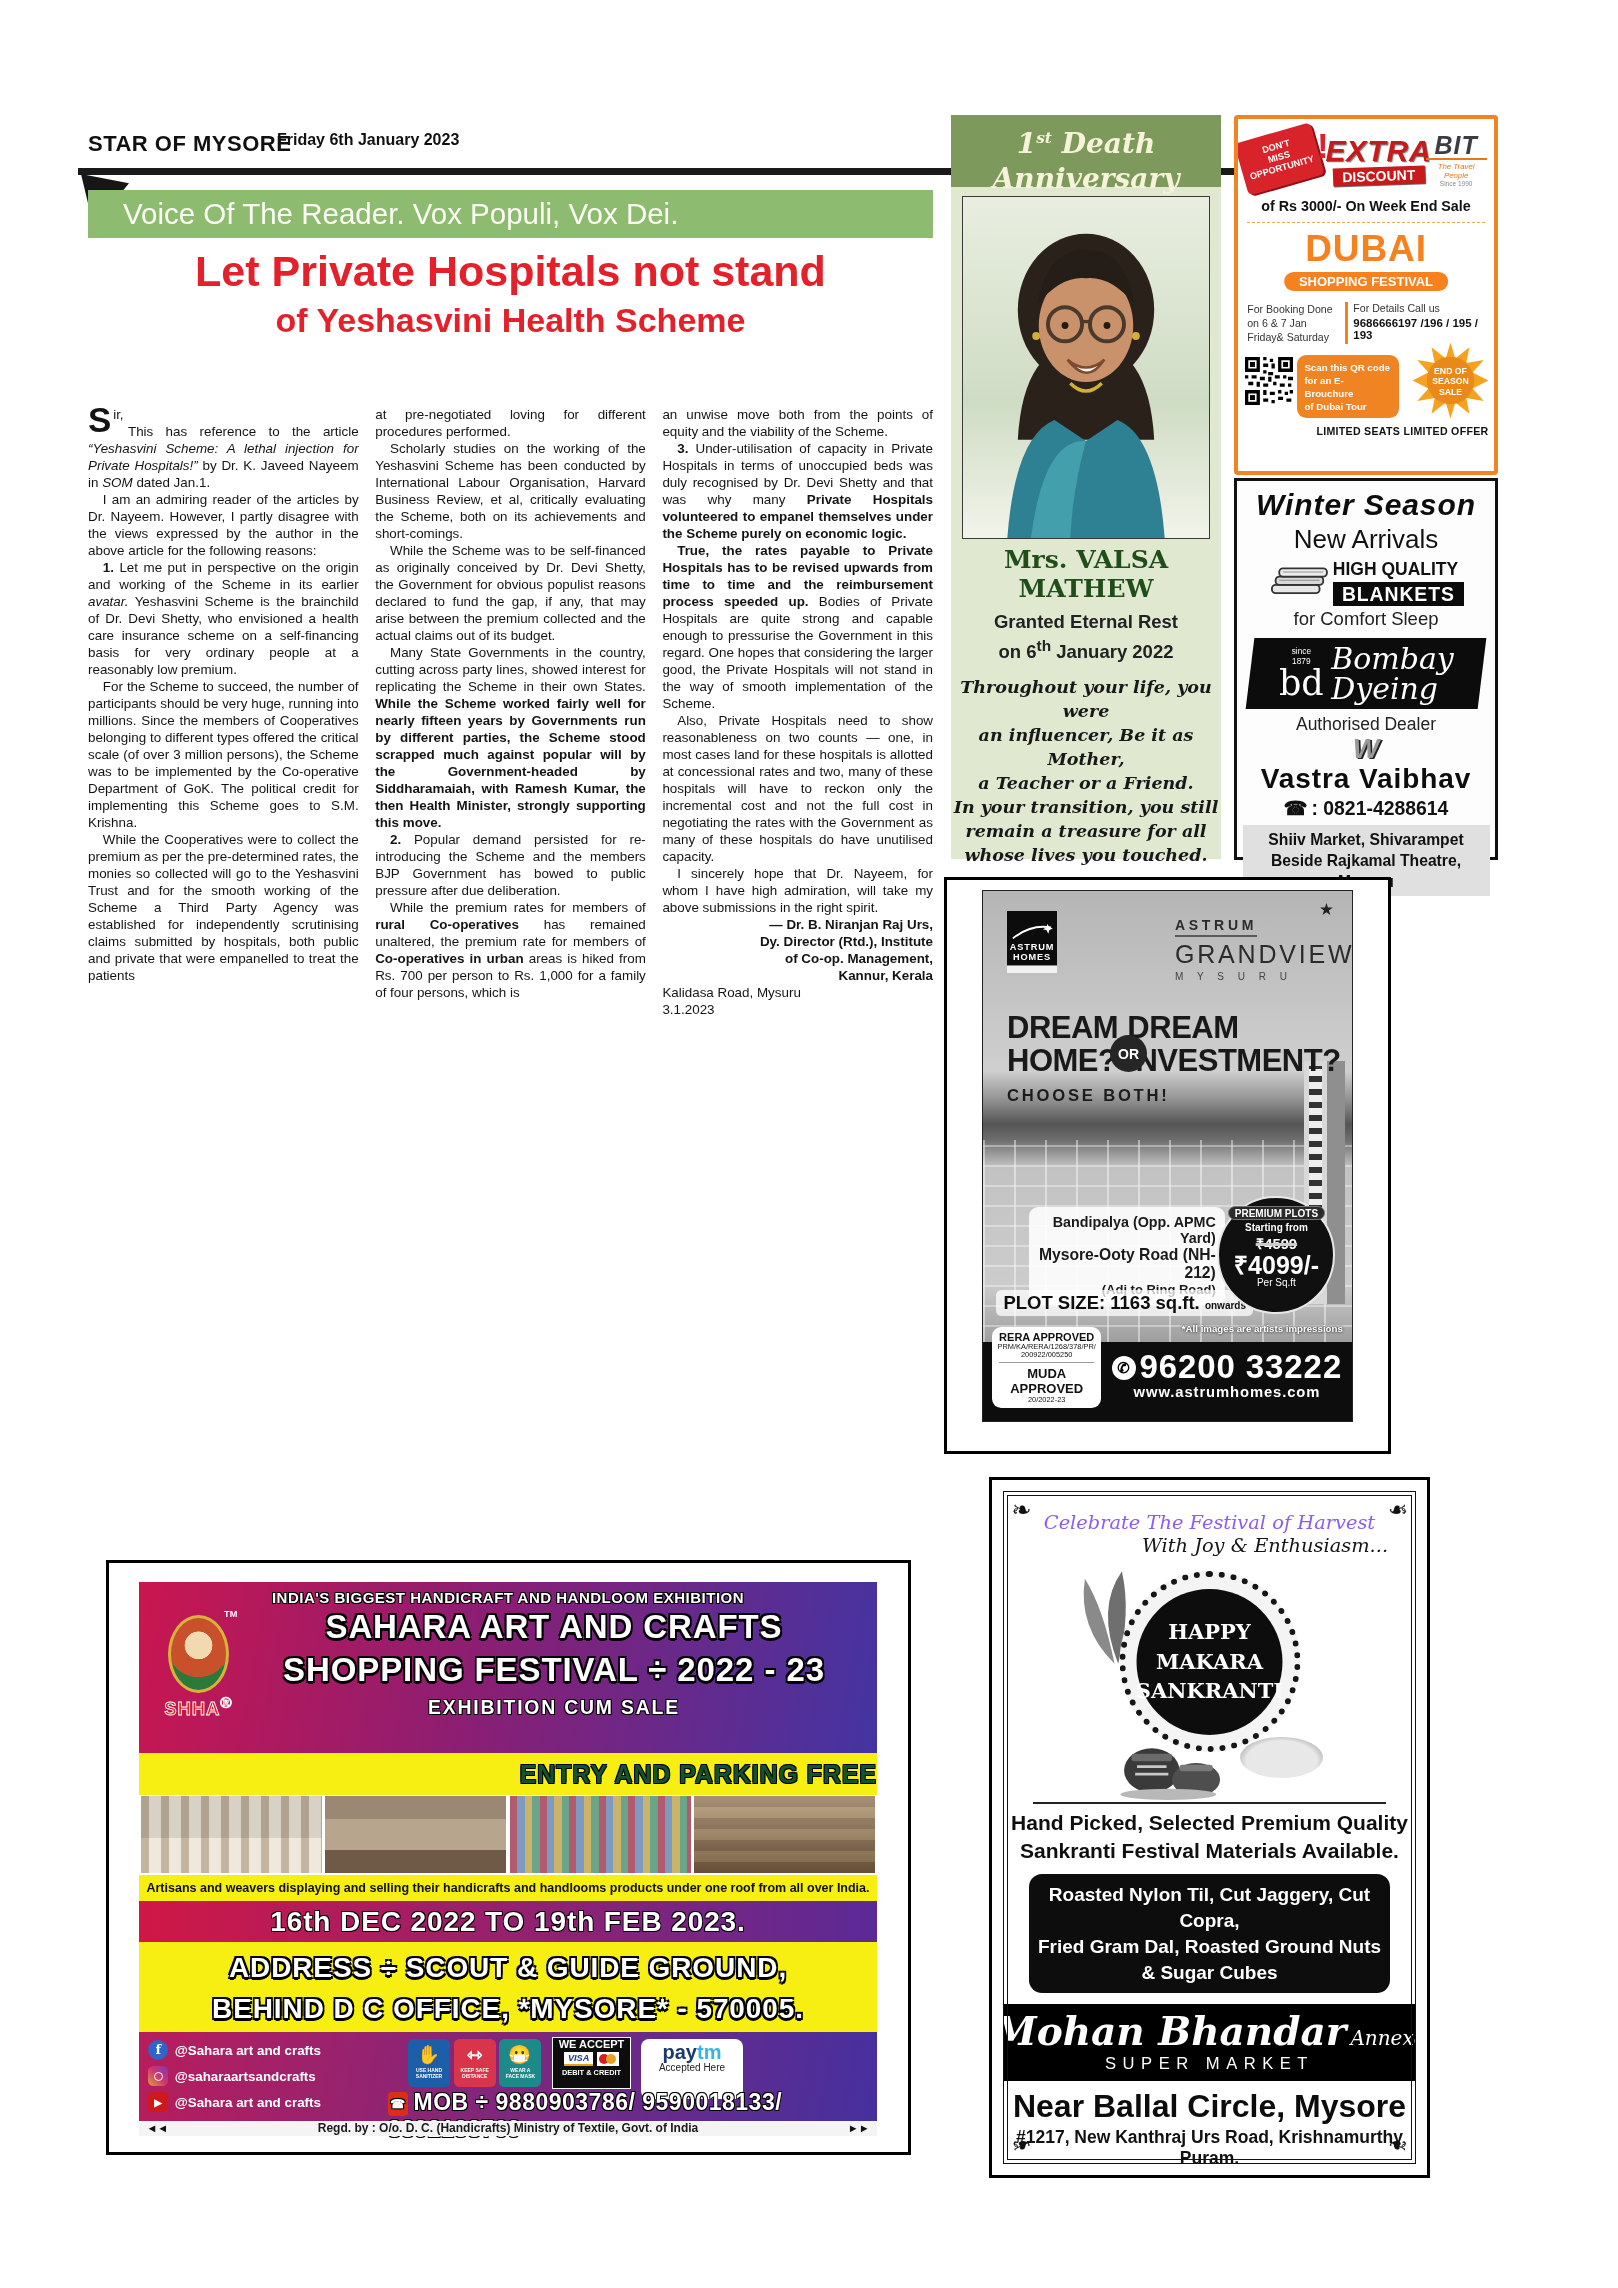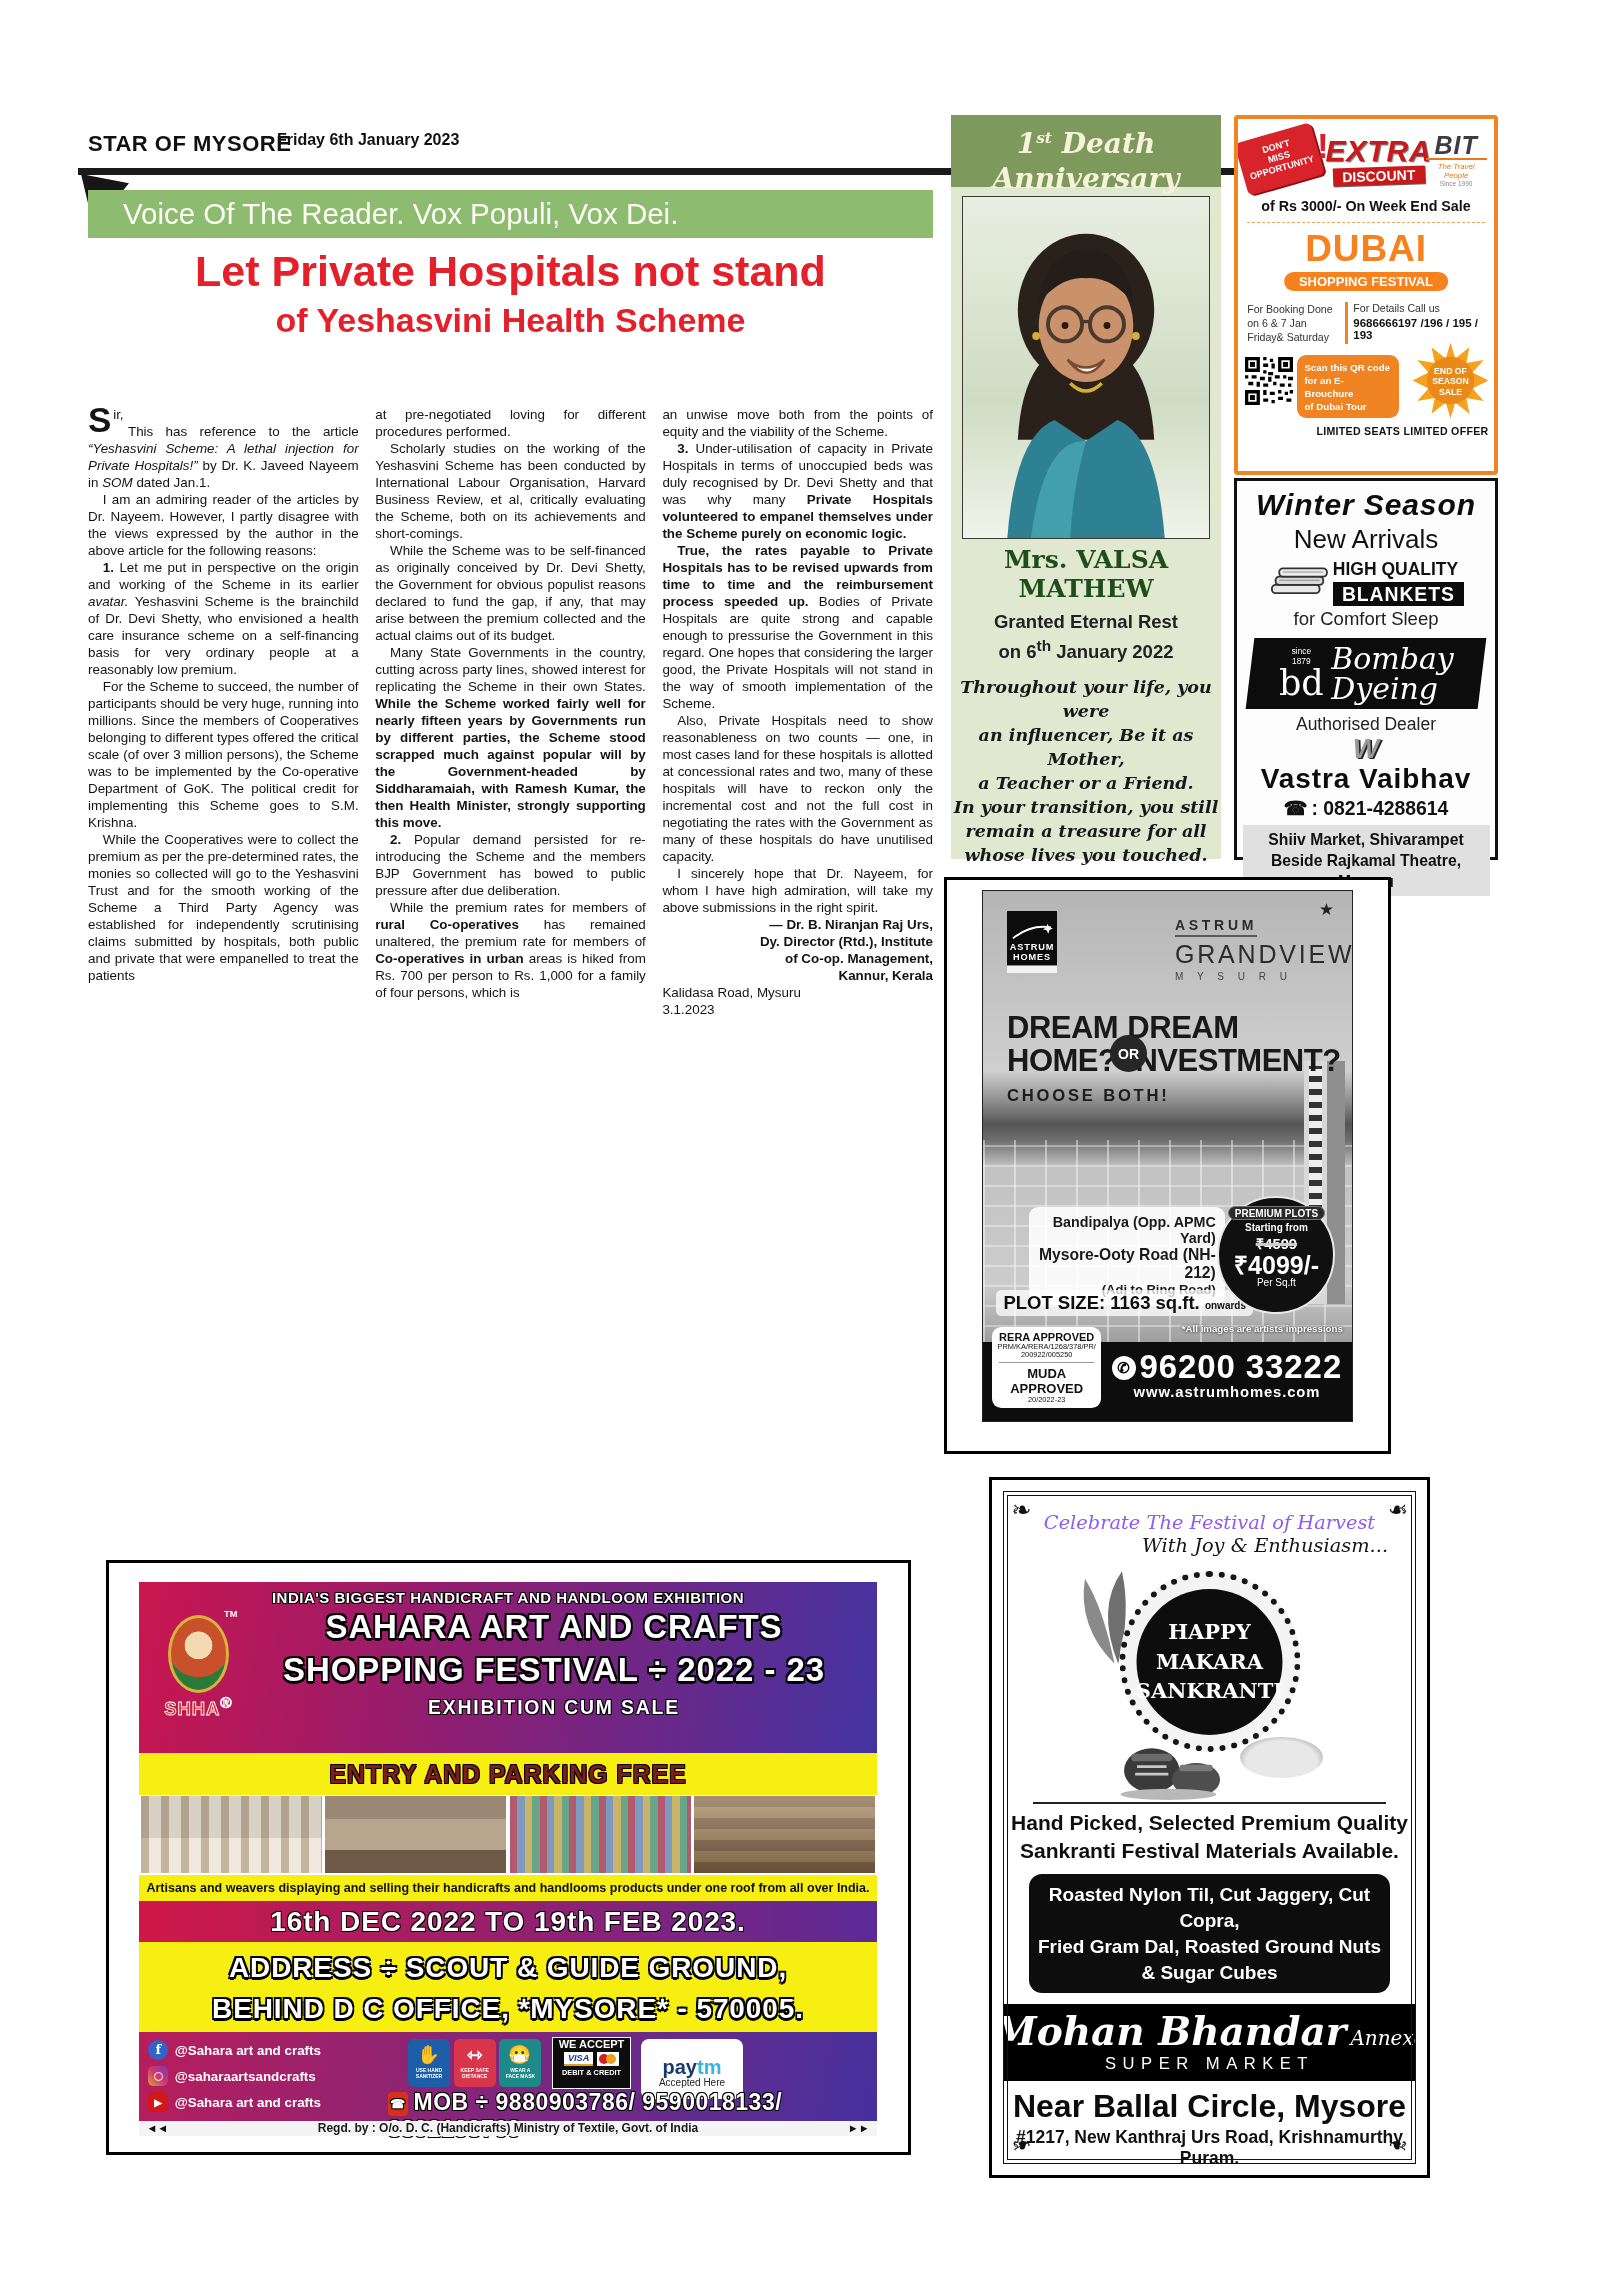--- a/index.html
+++ b/index.html
@@ -164,21 +164,21 @@
   .sa-banner { position:relative; width:100%; height:171px; background:linear-gradient(100deg, var(--sahara_red,#c9164f) 0%, #8c1e72 45%, #4334a2 100%); overflow:hidden; }
   .sa-tag { padding-top:7.4px; text-align:center; font-size:15px; font-weight:900; color:#fff; letter-spacing:0.5px; }
   .sa-logo { position:absolute; left:14.8px; top:33px; width:89px; text-align:center; }
   .sa-oval { width:61px; height:78px; margin:0 auto; border-radius:50%; border:3.7px solid #d8b23a; background:radial-gradient(circle at 50% 38%, #f2d9b0 0 26%, #c8502a 27% 60%, #2c7a3a 61%); }
   .sa-tm { position:absolute; right:5.5px; top:-5.5px; color:#fff; font-size:9.2px; font-weight:bold; }
   .sa-shha { font-size:18.5px; font-weight:900; color:#e02020; -webkit-text-stroke:0.9px #fff; margin-top:1.8px; letter-spacing:0.9px; }
   .sa-titles { position:absolute; left:103px; top:26px; width:624px; text-align:center; color:#fff; }
   .sa-t1 { font-size:33px; font-weight:900; letter-spacing:0.9px; }
   .sa-t2 { font-size:33px; font-weight:900; letter-spacing:0.9px; margin-top:5.5px; }
   .sa-t3 { font-size:19.4px; font-weight:900; letter-spacing:1.8px; margin-top:7.4px; }
-  .sa-entry { width:100%; height:42px; background:var(--sahara_yellow,#f7ee12); text-align:center; font-size:25px; font-weight:900; color:#7f1d1d; line-height:42px; letter-spacing:0.9px; }
+  .sa-entry { width:100%; height:42px; background:var(--sahara_yellow,#f7ee12); text-align:right; font-size:25px; font-weight:900; color:#14532d; line-height:42px; letter-spacing:0.9px; }
   .sa-photos { width:100%; height:80px; background:#fff; display:flex; gap:3.7px; padding:1.8px; }
   .sa-photos .ph { flex:1; }
   .ph1 { background:linear-gradient(#d8d2c6 0 55%, #efe9dd 55%), repeating-linear-gradient(90deg, rgba(120,90,50,.35) 0 8.3px, rgba(0,0,0,0) 8.3px 20px); background-blend-mode:multiply; }
   .ph2 { background:linear-gradient(#9a8874 0 30%, #b7a58d 30% 70%, #6e5a46 70%); }
   .ph3 { background:repeating-linear-gradient(90deg, #b25a6e 0 7.4px, #7e9ac0 7.4px 14.8px, #c9b46a 14.8px 22px, #6aa58a 22px 29.5px); }
   .ph4 { background:linear-gradient(rgba(255,255,255,.25),rgba(0,0,0,.25)), repeating-linear-gradient(0deg, #8a6a4a 0 11px, #a7885f 11px 22px); }
   .sa-caption { width:100%; height:26px; background:var(--sahara_yellow,#f7ee12); font-size:12.5px; font-weight:800; color:#111; text-align:center; line-height:26px; }
   .sa-dates { width:100%; height:41px; background:linear-gradient(90deg,#d01746,#5a2a96); color:#fff; font-size:28px; font-weight:900; text-align:center; line-height:41px; letter-spacing:0.9px; }
   .sa-address { width:100%; height:90px; background:var(--sahara_yellow,#f7ee12); text-align:center; color:#fff; font-size:28px; font-weight:900; line-height:41px; padding-top:5.5px; letter-spacing:0.9px; }
   .sa-bottom { position:relative; width:100%; height:89px; background:linear-gradient(100deg,#b81d5b,#45309e); }
@@ -195,21 +195,21 @@
   .cv .g { font-size:18.5px; line-height:24px; }
   .cv1 { background:#1c5fa8; } .cv2 { background:#d8344a; } .cv3 { background:#1d8a8a; }
   .accept { position:absolute; left:413px; top:5.5px; width:79px; height:52px; background:#0d0d0d; border:1.8px solid #fff; text-align:center; color:#fff; }
   .accept .h { font-size:11px; font-weight:900; }
   .accept .cards { display:flex; justify-content:center; gap:3.7px; margin-top:1.8px; }
   .visa { background:#fff; color:#1a3a8c; font-style:italic; font-weight:900; font-size:9.2px; padding:0.9px 3.7px; border-bottom:2.8px solid #e0a020; }
   .mc { width:22px; height:14px; position:relative; background:#fff; }
   .mc::before, .mc::after { content:""; position:absolute; top:1.8px; width:10px; height:10px; border-radius:50%; }
   .mc::before { left:1.8px; background:#d02020; } .mc::after { left:9.2px; background:#e8a020; }
   .accept .f { font-size:7.4px; font-weight:bold; margin-top:1.8px; }
-  .paytm { position:absolute; left:502px; top:7.4px; width:102px; height:60px; background:#fff; border-radius:8px; text-align:center; padding-top:18px; }
+  .paytm { position:absolute; left:502px; top:7.4px; width:102px; height:60px; background:#fff; border-radius:8px; text-align:center; padding-top:3px; }
   .paytm .p { font-size:20px; font-weight:900; color:#1a3a6e; line-height:20px; }
   .paytm .p .tm { color:#35b5e5; }
   .paytm .s { font-size:10px; color:#222; }
   .sa-mob { position:absolute; left:249px; top:57px; width:489px; color:#fff; font-size:23px; font-weight:900; letter-spacing:0.5px; }
   .mob-icon { display:inline-block; width:20px; height:24px; background:#d83018; border-radius:3.7px; color:#fff; font-size:12px; text-align:center; line-height:24px; margin-right:5.5px; vertical-align:1.8px; }
   .sa-regd { position:relative; width:100%; height:15.7px; background:#f4f4f4; text-align:center; font-size:12px; font-weight:800; color:#1a1a1a; line-height:15.7px; }
   .sa-regd::before, .sa-regd::after { content:"◄◄"; position:absolute; top:0; font-size:11px; color:#111; }
   .sa-regd::before { left:7.4px; } .sa-regd::after { right:7.4px; content:"►►"; }
 </style>
 </head>

